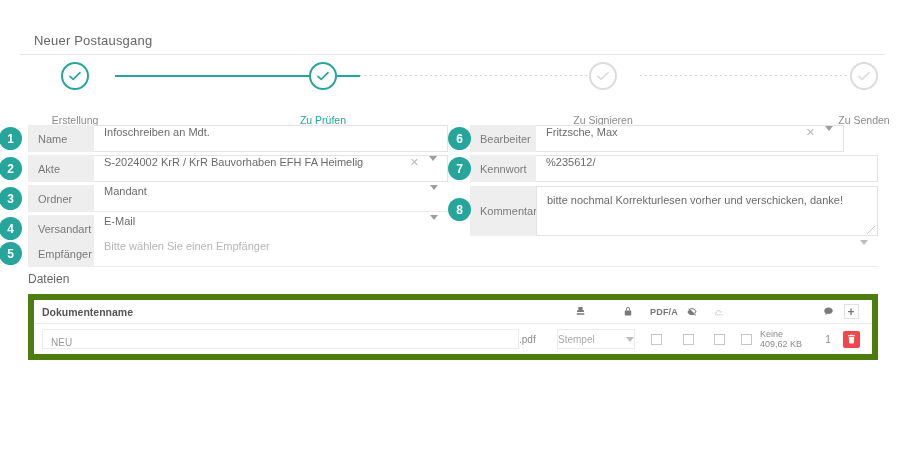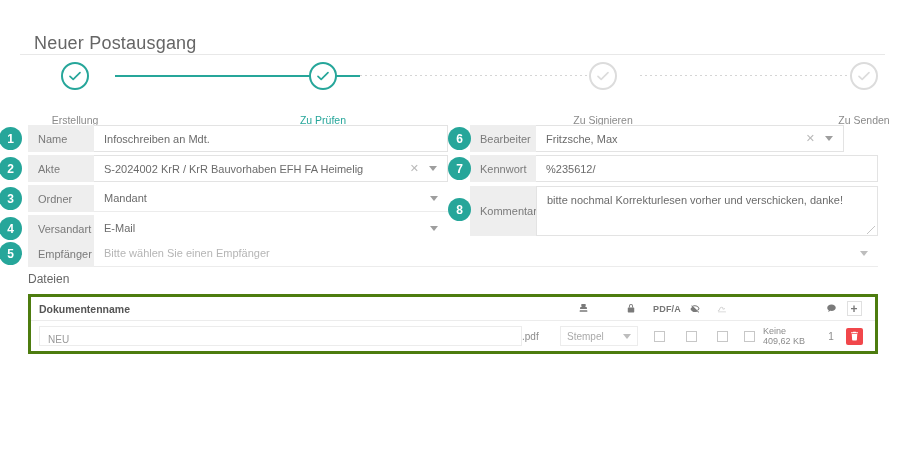--- a/index.html
+++ b/index.html
@@ -9,21 +9,21 @@
     background: #ffffff;
     font-family: "Liberation Sans", sans-serif;
     color: #555;
     overflow: hidden;
   }
   .page { position: relative; width: 900px; height: 450px; }
 
   
   .page-title {
     position: absolute; left: 34px; top: 33px;
-    font-size: 18px; color: #666; letter-spacing: .2px;
+    font-size: 13px; color: #666; letter-spacing: .2px;
   }
   .title-rule {
     position: absolute; left: 20px; top: 54px; width: 865px; height: 1px;
     background: #e8e8e8;
   }
 
   
   .stepper { position: absolute; left: 20px; top: 62px; width: 865px; height: 50px; }
   .step {
     position: absolute; top: 0; width: 120px; text-align: center;
@@ -59,22 +59,22 @@
   
   .form { position: absolute; left: 0; top: 123px; width: 900px; }
   .frow { position: absolute; display: flex; align-items: stretch; }
   .flabel {
     background: #eeeeee; color: #7a7a7a; font-size: 11px;
     display: flex; align-items: center; padding: 0 10px;
     width: 66px; flex: 0 0 66px;
   }
   .fctl {
     flex: 1; border: 1px solid #e3e3e3; border-left: none;
-    background: #fff; display: flex; align-items: center;
-    padding: 12px 10px; font-size: 11px; color: #6b6b6b;
+    background: #fff; display: flex; align-items: flex-start;
+    padding: 0 10px; font-size: 11px; color: #6b6b6b;
     position: relative;
   }
   .fctl.plain { border: none; border-bottom: 1px solid #ececec; }
   .fctl .ph { color: #b5b5b5; }
   .clear-x {
     color: #b9b9b9; font-size: 11px; margin-left: auto; padding-right: 10px;
     cursor: pointer;
   }
   .caret {
     width: 0; height: 0; border-left: 4px solid transparent;
@@ -88,21 +88,21 @@
     font-size: 11px; color: #6b6b6b; padding: 7px 10px; position: relative;
   }
   .ta-grip {
     position: absolute; right: 2px; bottom: 1px; width: 8px; height: 8px;
     background-image: linear-gradient(135deg, transparent 0 45%, #c5c5c5 45% 55%, transparent 55%);
   }
 
   
   .files { position: absolute; left: 28px; top: 272px; width: 850px; }
   .files-title { font-size: 12px; color: #666; margin-bottom: 8px; }
-  .tbl { border: 3px solid #4d7c0f; background: #fff; }
+  .tbl { border: 6px solid #4d7c0f; background: #fff; }
   .thead {
     display: flex; align-items: center; height: 24px;
     border-bottom: 1px solid #ececec; padding: 0 8px;
     font-size: 10.5px; font-weight: bold; color: #555;
   }
   .trow {
     display: flex; align-items: center; height: 30px; padding: 0 8px;
     font-size: 10px; color: #8c8c8c;
   }
   .c-name { flex: 1; }
@@ -118,21 +118,21 @@
   .h-gap { width: 78px; }
   .h-cmt { width: 20px; display: flex; justify-content: center; }
   .h-plus { width: 26px; display: flex; justify-content: center; }
 
   .namebox {
     border: 1px solid #ececec; height: 20px; width: 100%;
     display: flex; align-items: flex-end; padding: 0 8px; color: #9a9a9a;
   }
   .selbox {
     border: 1px solid #ececec; height: 20px; width: 78px;
-    display: flex; align-items: center; padding: 0 6px; color: #aaa;
+    display: flex; align-items: center; padding: 0 0; color: #aaa;
   }
   .chk {
     width: 11px; height: 11px; border: 1px solid #c7c7c7; background: #fff;
   }
   .plusbtn {
     width: 15px; height: 15px; border: 1px solid #e0e0e0; background: #fff;
     display: flex; align-items: center; justify-content: center;
     color: #777; font-size: 12px; line-height: 1;
   }
   .delbtn {

